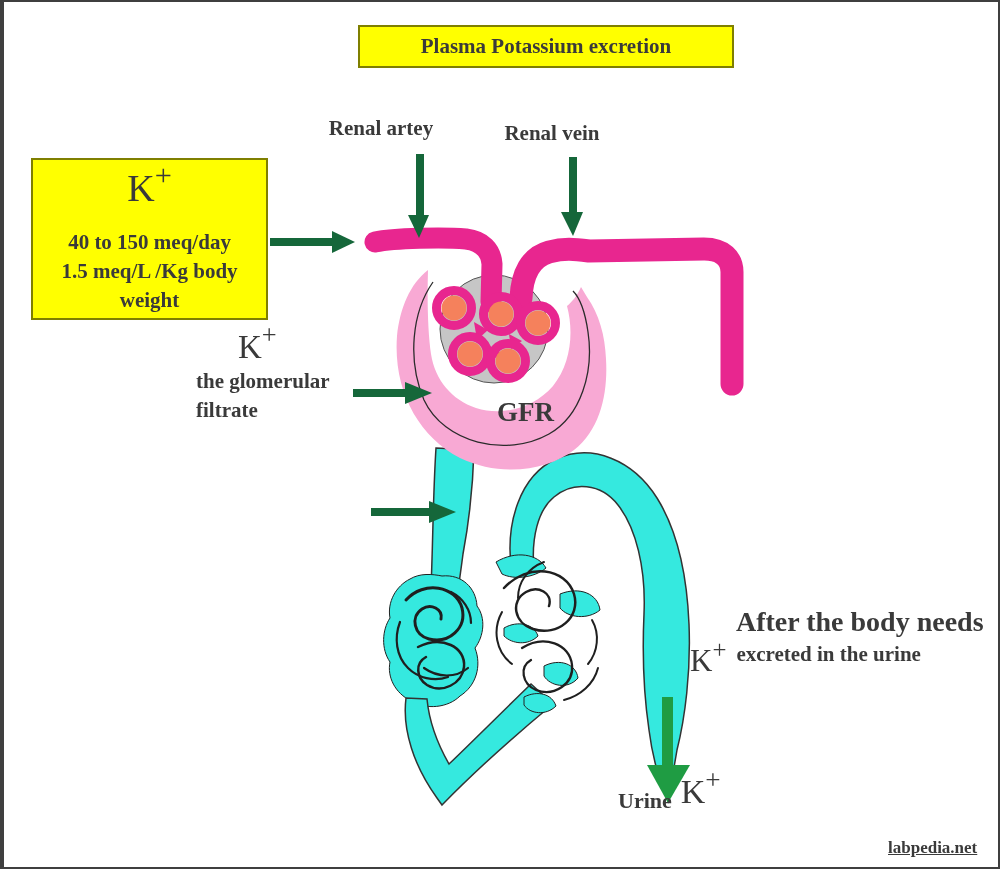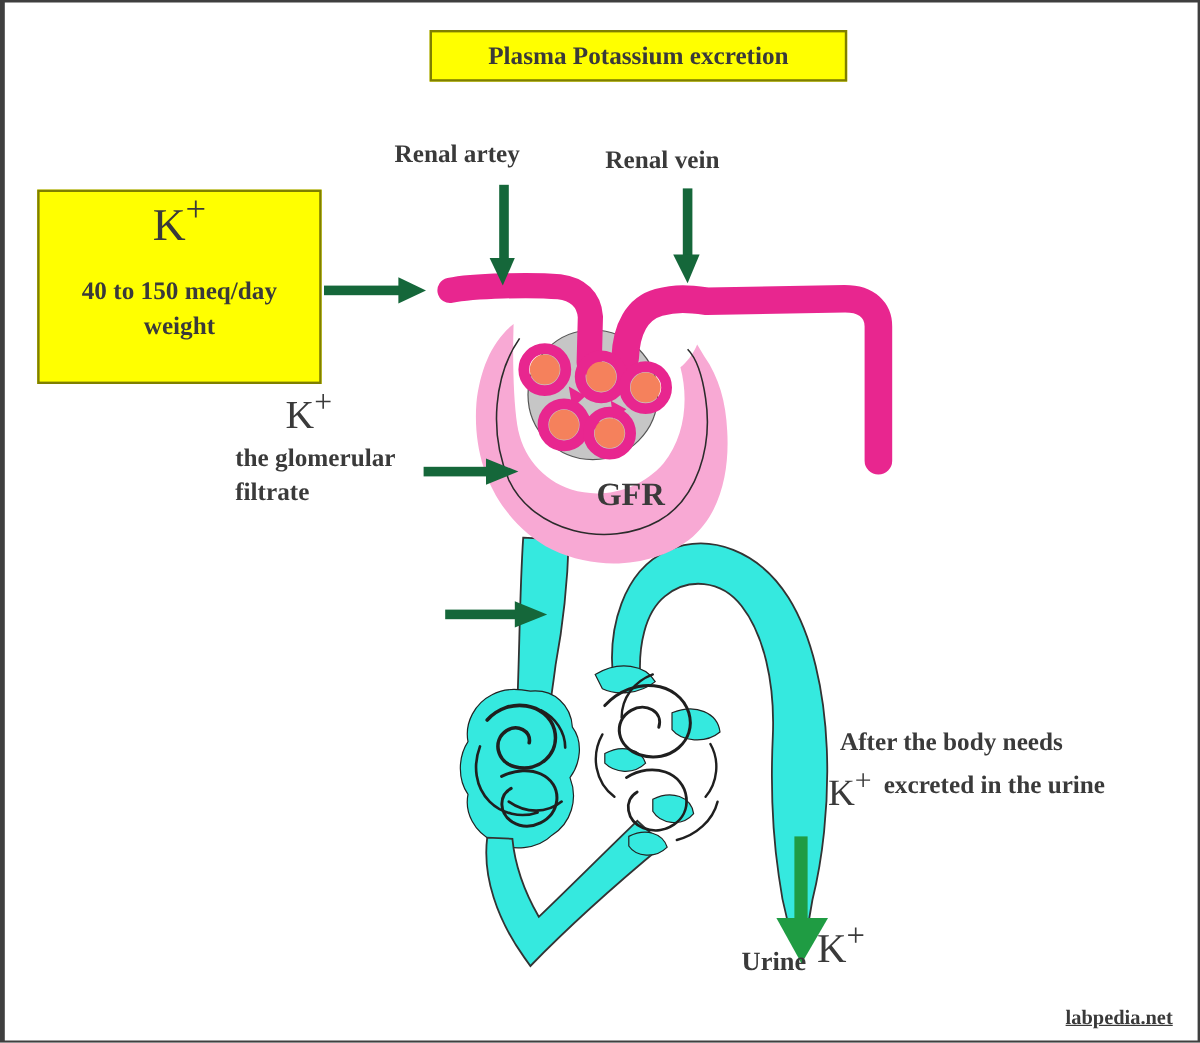--- a/index.html
+++ b/index.html
@@ -7,21 +7,21 @@
     position:relative; width:1000px; height:869px; margin:0 auto;
     background:#ffffff; box-sizing:border-box;
     border:2px solid #3f3f3f; border-left-width:4px;
     font-family:"Liberation Serif","DejaVu Serif",serif; color:#3a3a3a;
     overflow:hidden;
   }
   #art { position:absolute; left:0; top:0; z-index:1; }
   .txt { position:absolute; z-index:2; }
 
   #title-box {
-    left:354px; top:23px; width:348px; height:43px;
+    left:354px; top:23px; width:376px; height:43px;
     background:#ffff00; border:2px solid #7f7f00; box-sizing:border-box;
     display:flex; align-items:center; justify-content:center;
     font-weight:bold; font-size:21px;
   }
   #artery-label { left:303px; top:114px; width:148px; text-align:center; font-weight:bold; font-size:21px; }
   #vein-label   { left:489px; top:119px; width:118px; text-align:center; font-weight:bold; font-size:21px; }
 
   #intake-box {
     left:27px; top:156px; width:237px; height:162px;
     background:#ffff00; border:2px solid #7f7f00; box-sizing:border-box;
@@ -32,21 +32,21 @@
 
   .ion { font-family:"Liberation Serif","DejaVu Serif",serif; font-weight:400; }
   .ion sup { font-size:0.8em; line-height:0; position:relative; top:-2px; }
 
   #filtrate-note { left:192px; top:328px; width:185px; }
   #filtrate-note .ion-line { font-size:33px; line-height:34px; margin-left:42px; }
   #filtrate-note .info { font-weight:bold; font-size:21px; line-height:29px; margin-top:3px; }
 
   #gfr-label { left:450px; top:395px; width:100px; text-align:right; font-weight:bold; font-size:27px; }
 
-  #after-note-line1 { left:696px; top:604px; font-weight:bold; font-size:21px; white-space:nowrap;text-align:right; }
+  #after-note-line1 { left:732px; top:604px; font-weight:bold; font-size:28px; white-space:nowrap;text-align:right; }
   #after-note-line2 { left:686px; top:636px; display:flex; align-items:flex-start; }
   #after-note-line2 .ion-line { font-size:31px; line-height:34px; margin-top:6px; }
   #after-note-line2 .info { font-weight:bold; font-size:21px; margin-left:10px; margin-top:4px; white-space:nowrap; }
 
   #urine-label { left:614px; top:772px; display:flex; align-items:flex-start; }
   #urine-label .word { font-weight:bold; font-size:22px; margin-top:14px; }
   #urine-label .ion-line { font-size:34px; line-height:36px; margin-left:9px; }
 
   #watermark { left:884px; top:836px; font-weight:bold; font-size:17px;text-decoration:underline; }
 </style>
@@ -161,20 +161,21 @@
     <span>Plasma Potassium excretion</span>
   </div>
 
   <div class="txt" id="artery-label">Renal artey</div>
   <div class="txt" id="vein-label">Renal vein</div>
 
   <div class="txt" id="intake-box">
     <div class="ion-line"><span class="ion"><span>K</span><sup>+</sup></span></div>
     <div class="info">
       <div>40 to 150 meq/day</div>
+      <div>1.5 meq/L /Kg body</div>
       <div>weight</div>
     </div>
   </div>
 
   <div class="txt" id="filtrate-note">
     <div class="ion-line"><span class="ion"><span>K</span><sup>+</sup></span></div>
     <div class="info">
       <div>the glomerular</div>
       <div>filtrate</div>
     </div>

